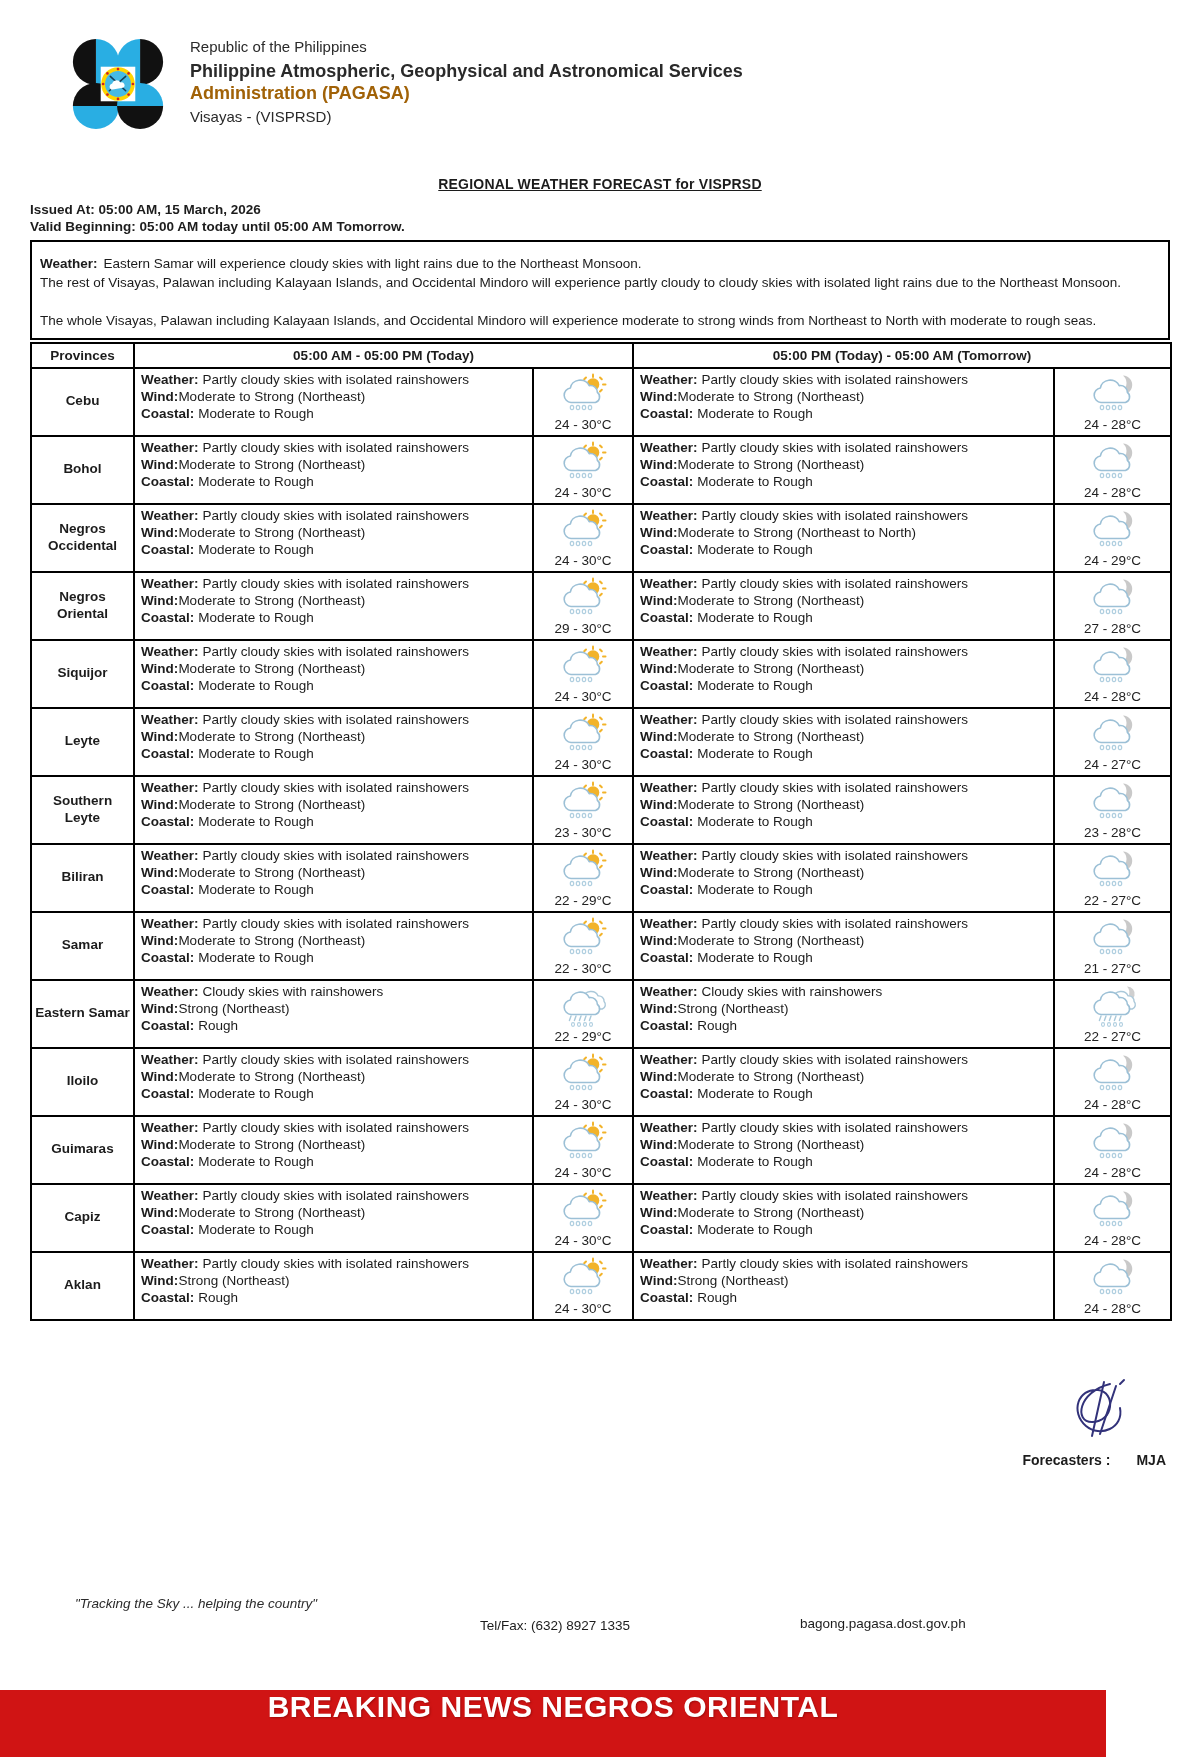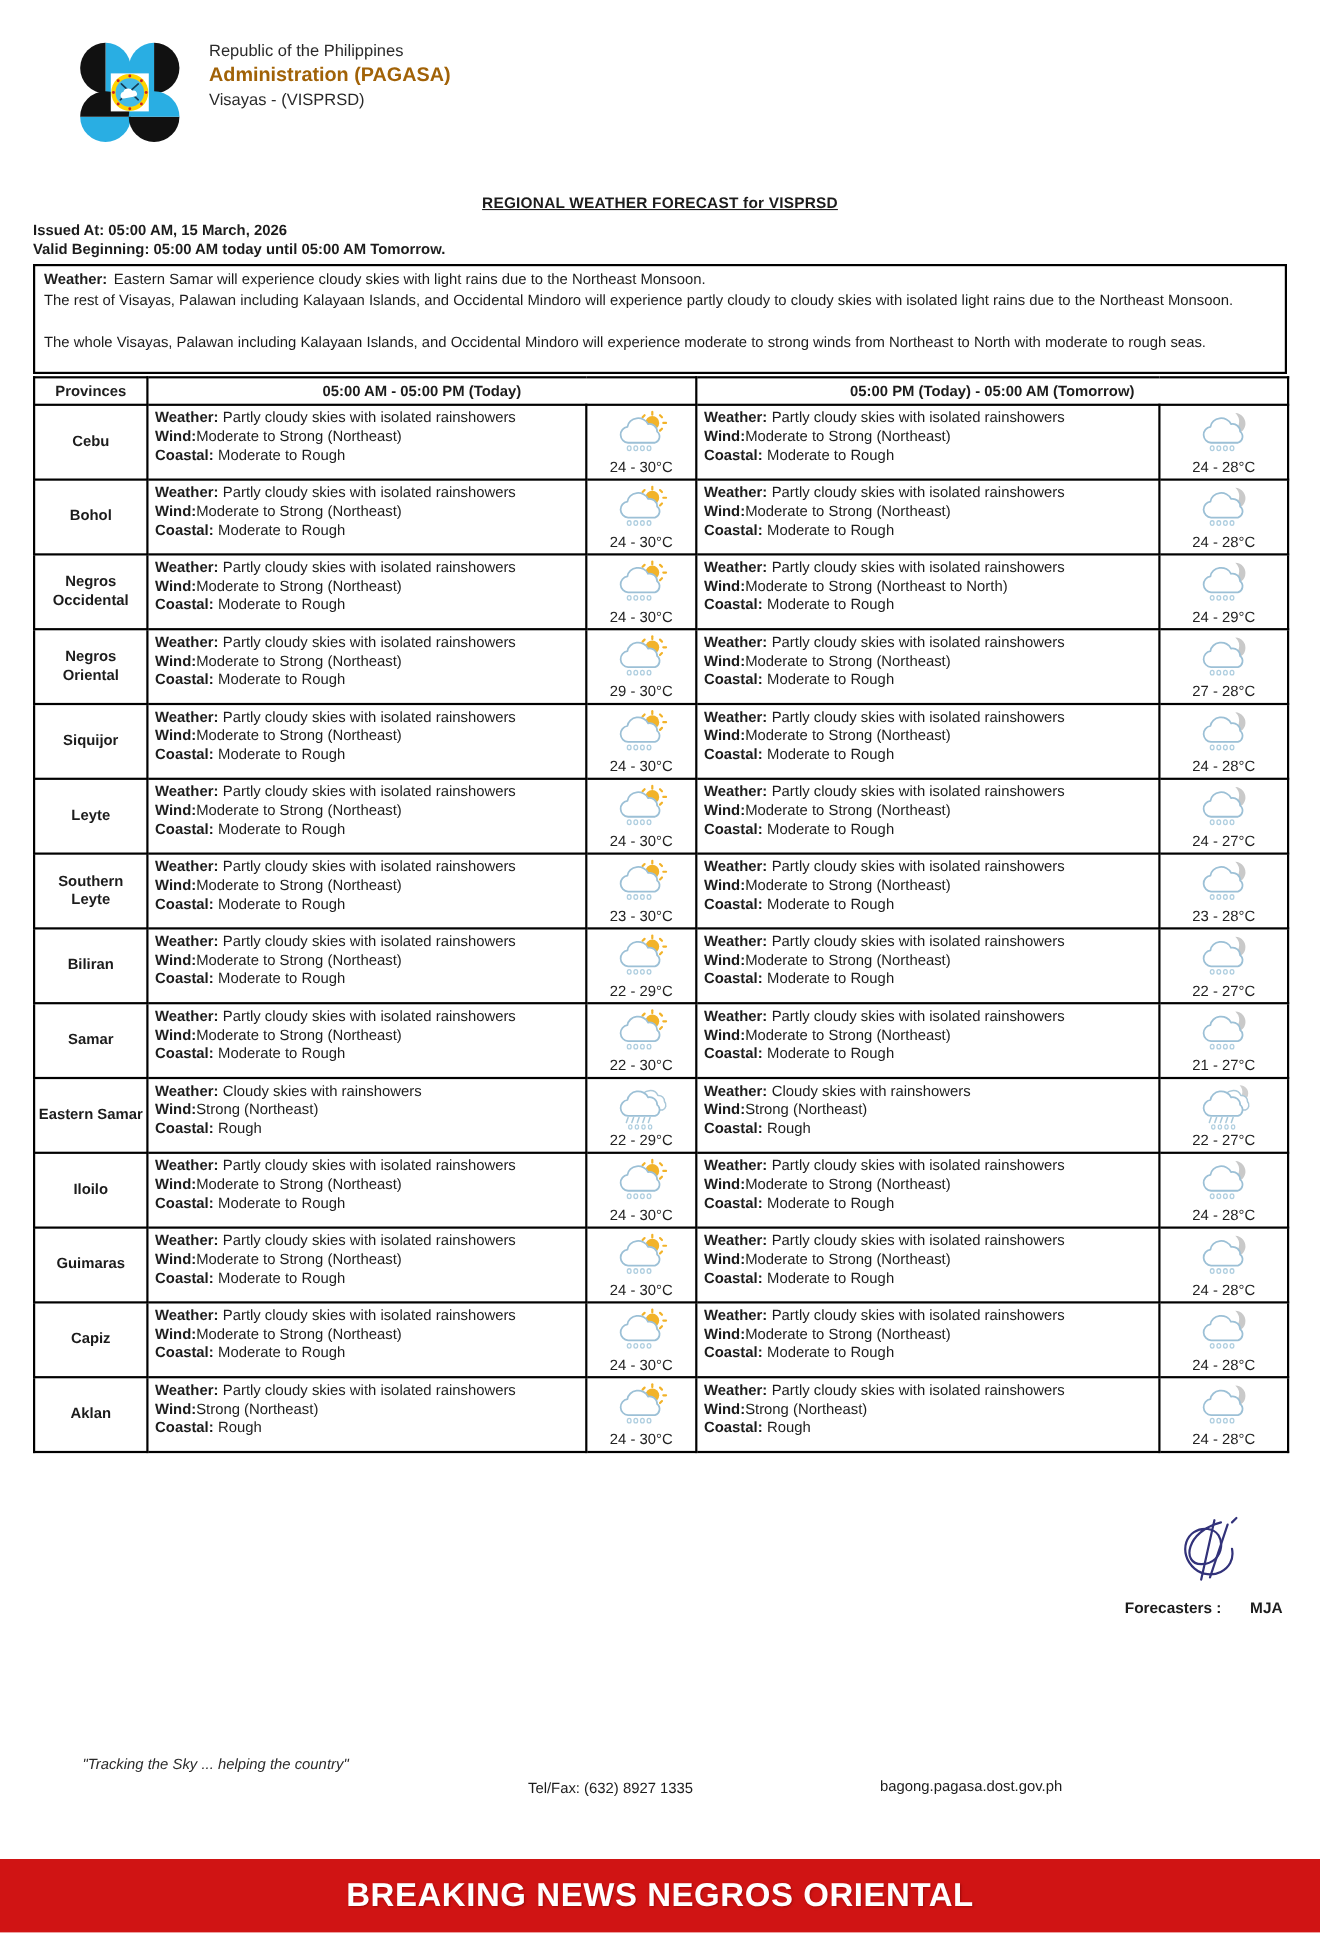--- a/index.html
+++ b/index.html
@@ -20,21 +20,21 @@
   .dept { font-size:21.5px; font-weight:bold; color:#242424; letter-spacing:0.2px; margin-top:2px; }
   .agency1 { font-size:18px; font-weight:bold; color:#2a2a2a; margin-top:3px; }
   .agency2 { font-size:18px; font-weight:bold; color:#a16207; }
   .division { font-size:15px; color:#2a2a2a; margin-top:3px; }
   
   .doc-title { text-align:center; font-size:14px; font-weight:bold; text-decoration:underline; margin-top:44px; letter-spacing:0.2px; }
   .meta { margin:10px 30px 0; font-size:13.5px; font-weight:bold; line-height:1.25; }
   
   .synopsis {
     margin:4px 30px 0; border:2px solid #000;
-    padding:3px 8px 6px; font-size:13.5px; line-height:1.4; min-height:100px;
+    padding:13px 8px 6px; font-size:13.5px; line-height:1.4; min-height:100px;
   }
   .syn-l1 .lbl { font-weight:bold; margin-right:6px; }
   .syn-just { text-align:justify; }
   .syn-gap { height:19px; }
   
   table.forecast { margin:2px 30px 0; width:1140px; border-collapse:collapse; table-layout:fixed; }
   table.forecast th, table.forecast td { border:2px solid #000; }
   th.head { font-size:13.5px; font-weight:bold; height:25px; text-align:center; padding:1px 2px; }
   td.prov { font-size:13.5px; font-weight:bold; text-align:center; vertical-align:middle; padding:2px; line-height:1.25; }
   td.txt { vertical-align:top; padding:3px 6px; font-size:13.5px; line-height:1.18; }
@@ -50,22 +50,22 @@
   .sig-scribble { margin-right:28px; }
   .forecaster-line { font-size:14px; font-weight:bold; margin-top:4px; }
   .forecaster-line .fl-label { margin-right:26px; }
   
   .footer-line { position:absolute; top:1596px; left:0; width:1200px; font-size:13.5px; }
   .quote { position:absolute; left:75px; top:0; font-style:italic; color:#2a2a2a; }
   .telfax { position:absolute; left:480px; top:22px; }
   .website { position:absolute; left:800px; top:20px; }
   
   .banner {
-    position:absolute; left:0; bottom:0; width:1200px; height:67px;
-    background:#d01414; display:flex; align-items:center; justify-content:center;
+    position:absolute; left:0; bottom:0; width:1106px; height:67px;
+    background:#d01414; display:flex; align-items:flex-start; justify-content:center;
   }
   .banner-text {
     color:#ffffff; font-size:30px; font-weight:bold; letter-spacing:0.5px;
     text-shadow:1px 1px 2px rgba(120,0,0,0.55);
   }
 </style>
 </head>
 <body>
 
 <div class="page">
@@ -98,20 +98,21 @@
           <g stroke="#133d57" stroke-width="1.6" stroke-linecap="round">
             <line x1="41" y1="57" x2="58" y2="42"></line>
             <line x1="42" y1="42" x2="58" y2="57"></line>
           </g>
           <path d="M43 56 a3.5 3.5 0 0 1 1 -6.5 a4.5 4 0 0 1 8.5 -1 a3 3 0 0 1 2.5 5.5 z" fill="#ffffff"></path>
         </g>
       </svg>
     </div>
     <div class="agency-block">
       <div class="republic">Republic of the Philippines</div>
+      <div class="agency1">Philippine Atmospheric, Geophysical and Astronomical Services</div>
       <div class="agency2">Administration (PAGASA)</div>
       <div class="division">Visayas - (VISPRSD)</div>
     </div>
   </div>
 
   <div class="doc-title">REGIONAL WEATHER FORECAST for VISPRSD</div>
   <div class="meta">
     <div>Issued At: 05:00 AM, 15 March, 2026</div>
     <div>Valid Beginning: 05:00 AM today until 05:00 AM Tomorrow.</div>
   </div>

